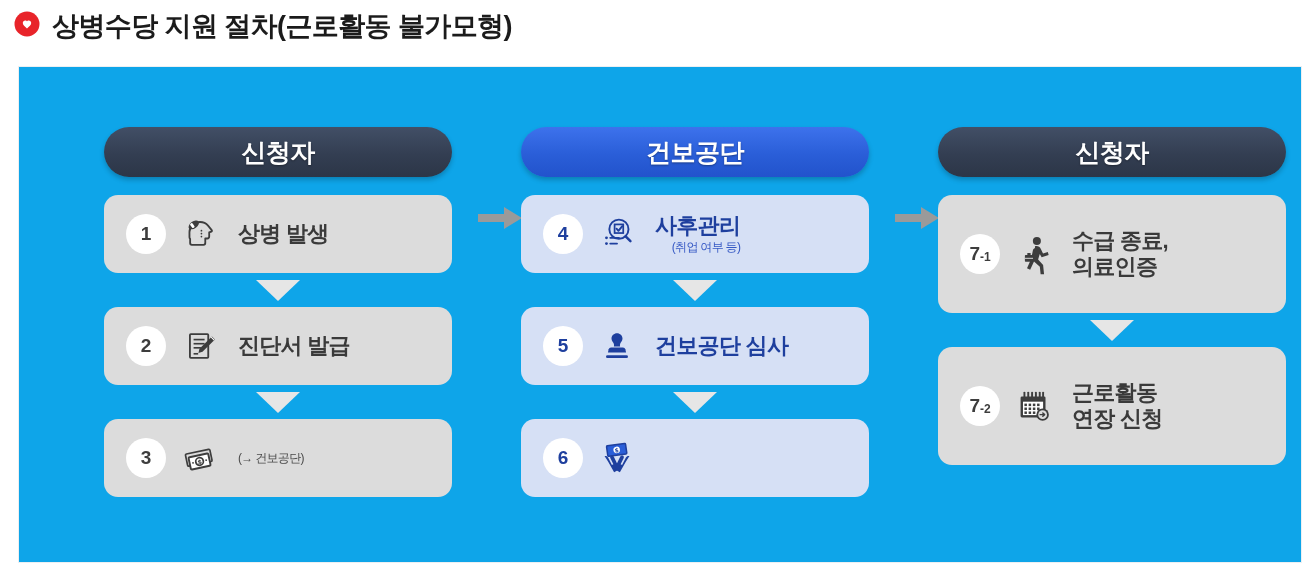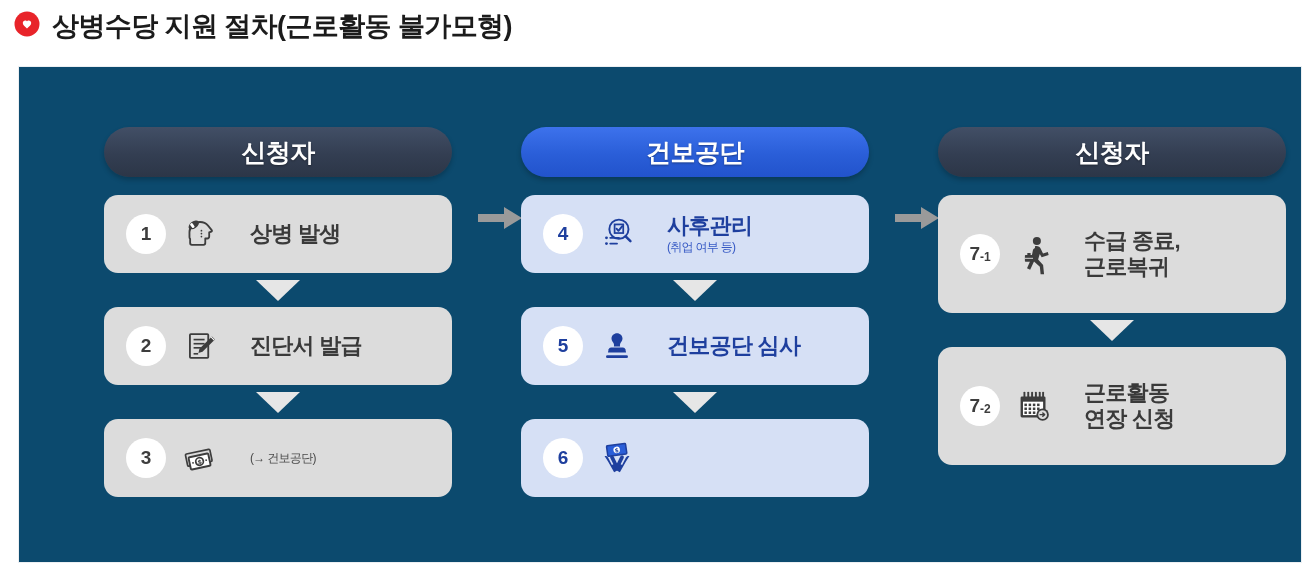--- a/index.html
+++ b/index.html
@@ -21,27 +21,27 @@
   .title-text {
     font-size: 27px; font-weight: bold; color: #1b1b1b;
     letter-spacing: -0.6px; white-space: nowrap;
   }
 
   
   .panel {
     position: absolute; left: 18px; top: 66px;
     width: 1284px; height: 497px;
     border: 1px solid #eceff2;
-    background: #0c4a6e;
+    background: #0ea5e9;
   }
 
   
   .col { position: absolute; top: 60px; width: 348px; }
   .col-1 { left: 85px; }
-  .col-2 { left: 502px; }
+  .col-2 { left: 502px; text-align: right; }
   .col-3 { left: 919px; }
 
   
   .pill {
     position: relative;
     height: 50px; border-radius: 25px;
     display: flex; align-items: center; justify-content: center;
     box-shadow: 0 3px 5px rgba(0,0,0,0.22);
   }
   .pill-dark  { background: linear-gradient(180deg,#424f66 0%, #333e52 55%, #2c3647 100%); }
@@ -83,21 +83,21 @@
   }
   .num-gray { color: #3d3d3d; }
   .num-blue { color: #1e3f9e; }
   .num sub {
     font-size: 12px; font-weight: bold; vertical-align: baseline;
     position: relative; top: 3px; left: 0px;
   }
 
   .ic { flex: 0 0 auto; width: 48px; height: 48px; margin-right: 14px; display:flex; align-items:center; justify-content:center; }
 
-  .labels { display: flex; flex-direction: column; justify-content: center; margin-left: 12px; }
+  .labels { display: flex; flex-direction: column; justify-content: center; }
   .lbl-main {
     font-size: 22px; font-weight: bold; letter-spacing: -0.7px;
     line-height: 1.18; white-space: pre-line;
   }
   .lbl-sub {
     font-size: 12px; letter-spacing: -0.7px; line-height: 1.25;
     margin-top: 1px;
   }
   .txt-gray { color: #3a3a3a; }
   .txt-blue { color: #1e3f9e; }
@@ -297,21 +297,21 @@
             <svg viewBox="0 0 48 48" width="46" height="46">
               <circle cx="27" cy="10.5" r="4.2" fill="#3d3d3d"></circle>
               <path d="M25 16c2.5-.8 5 .3 6 2.4l2.4 5 5-1.6.9 3.2-7.3 2.3-2-3.3-1.7 5.8 5.2 5.6 1 9.6-3.6.2-.8-8-6.1-5.4-4 8.6-3.3-1.5 4.4-9.9 1.6-8.2c.3-1.6 1.2-2.6 2.3-3z" fill="#3d3d3d"></path>
               <rect x="14.5" y="25" width="8.5" height="7" rx="0.8" fill="#3d3d3d"></rect>
               <rect x="17" y="23" width="3.5" height="2.2" rx="0.6" fill="#3d3d3d"></rect>
               <line x1="14.5" y1="28.5" x2="23" y2="28.5" stroke="#dcdcdc" stroke-width="1"></line>
             </svg>
           </span>
           <div class="labels">
             <span class="lbl-main txt-gray">수급 종료,
-근로복귀</span>
+의료인증</span>
           </div>
         </div>
 
         <div class="v-arrow">
             <span class="v-tri"></span>
           </div>
 
         <div class="card card-gray card-tall">
           <div class="num num-gray">
             <span>7</span>

